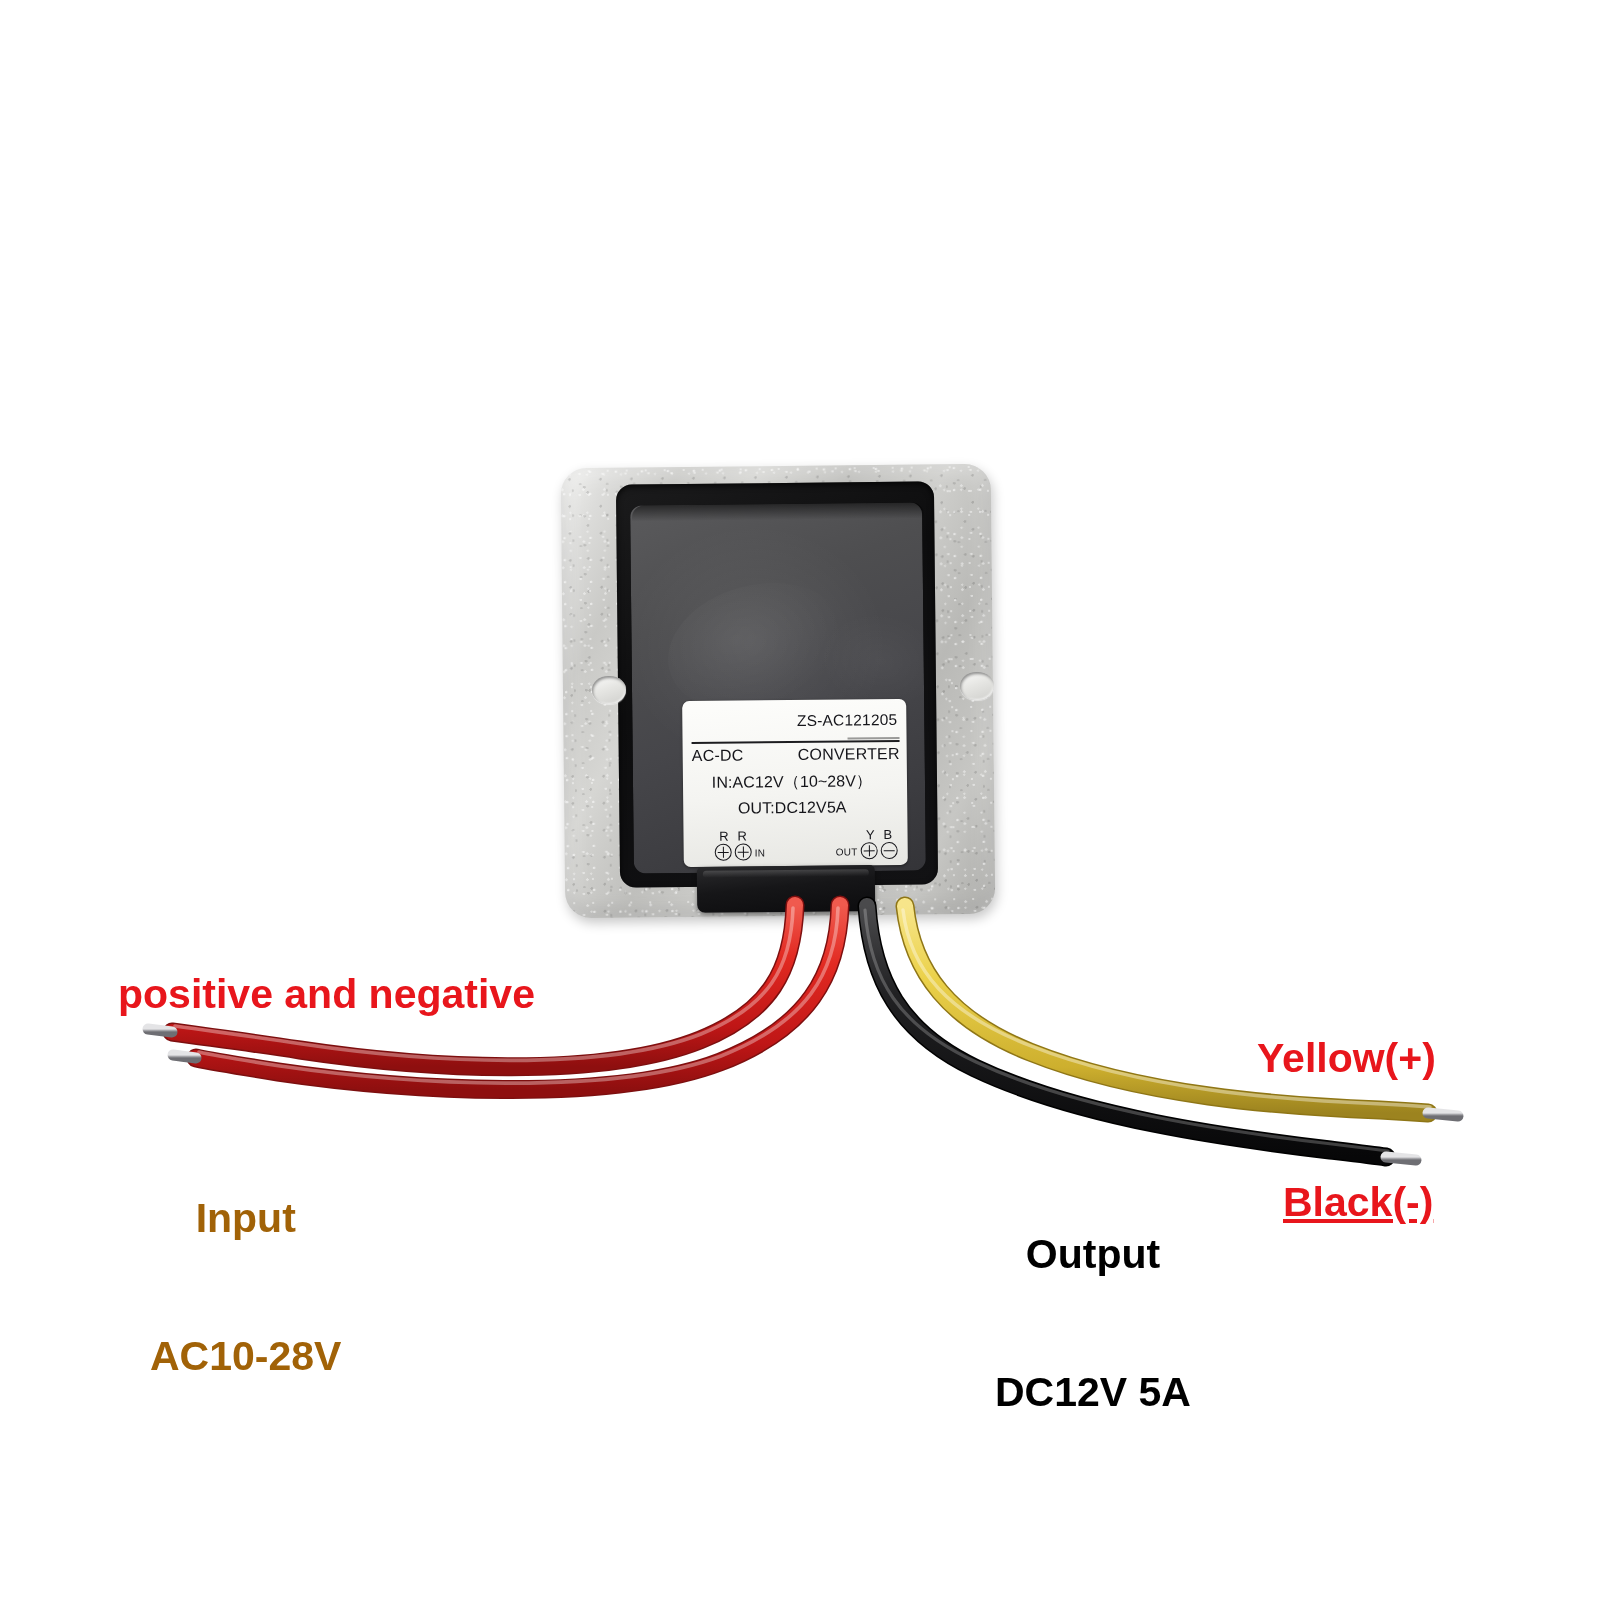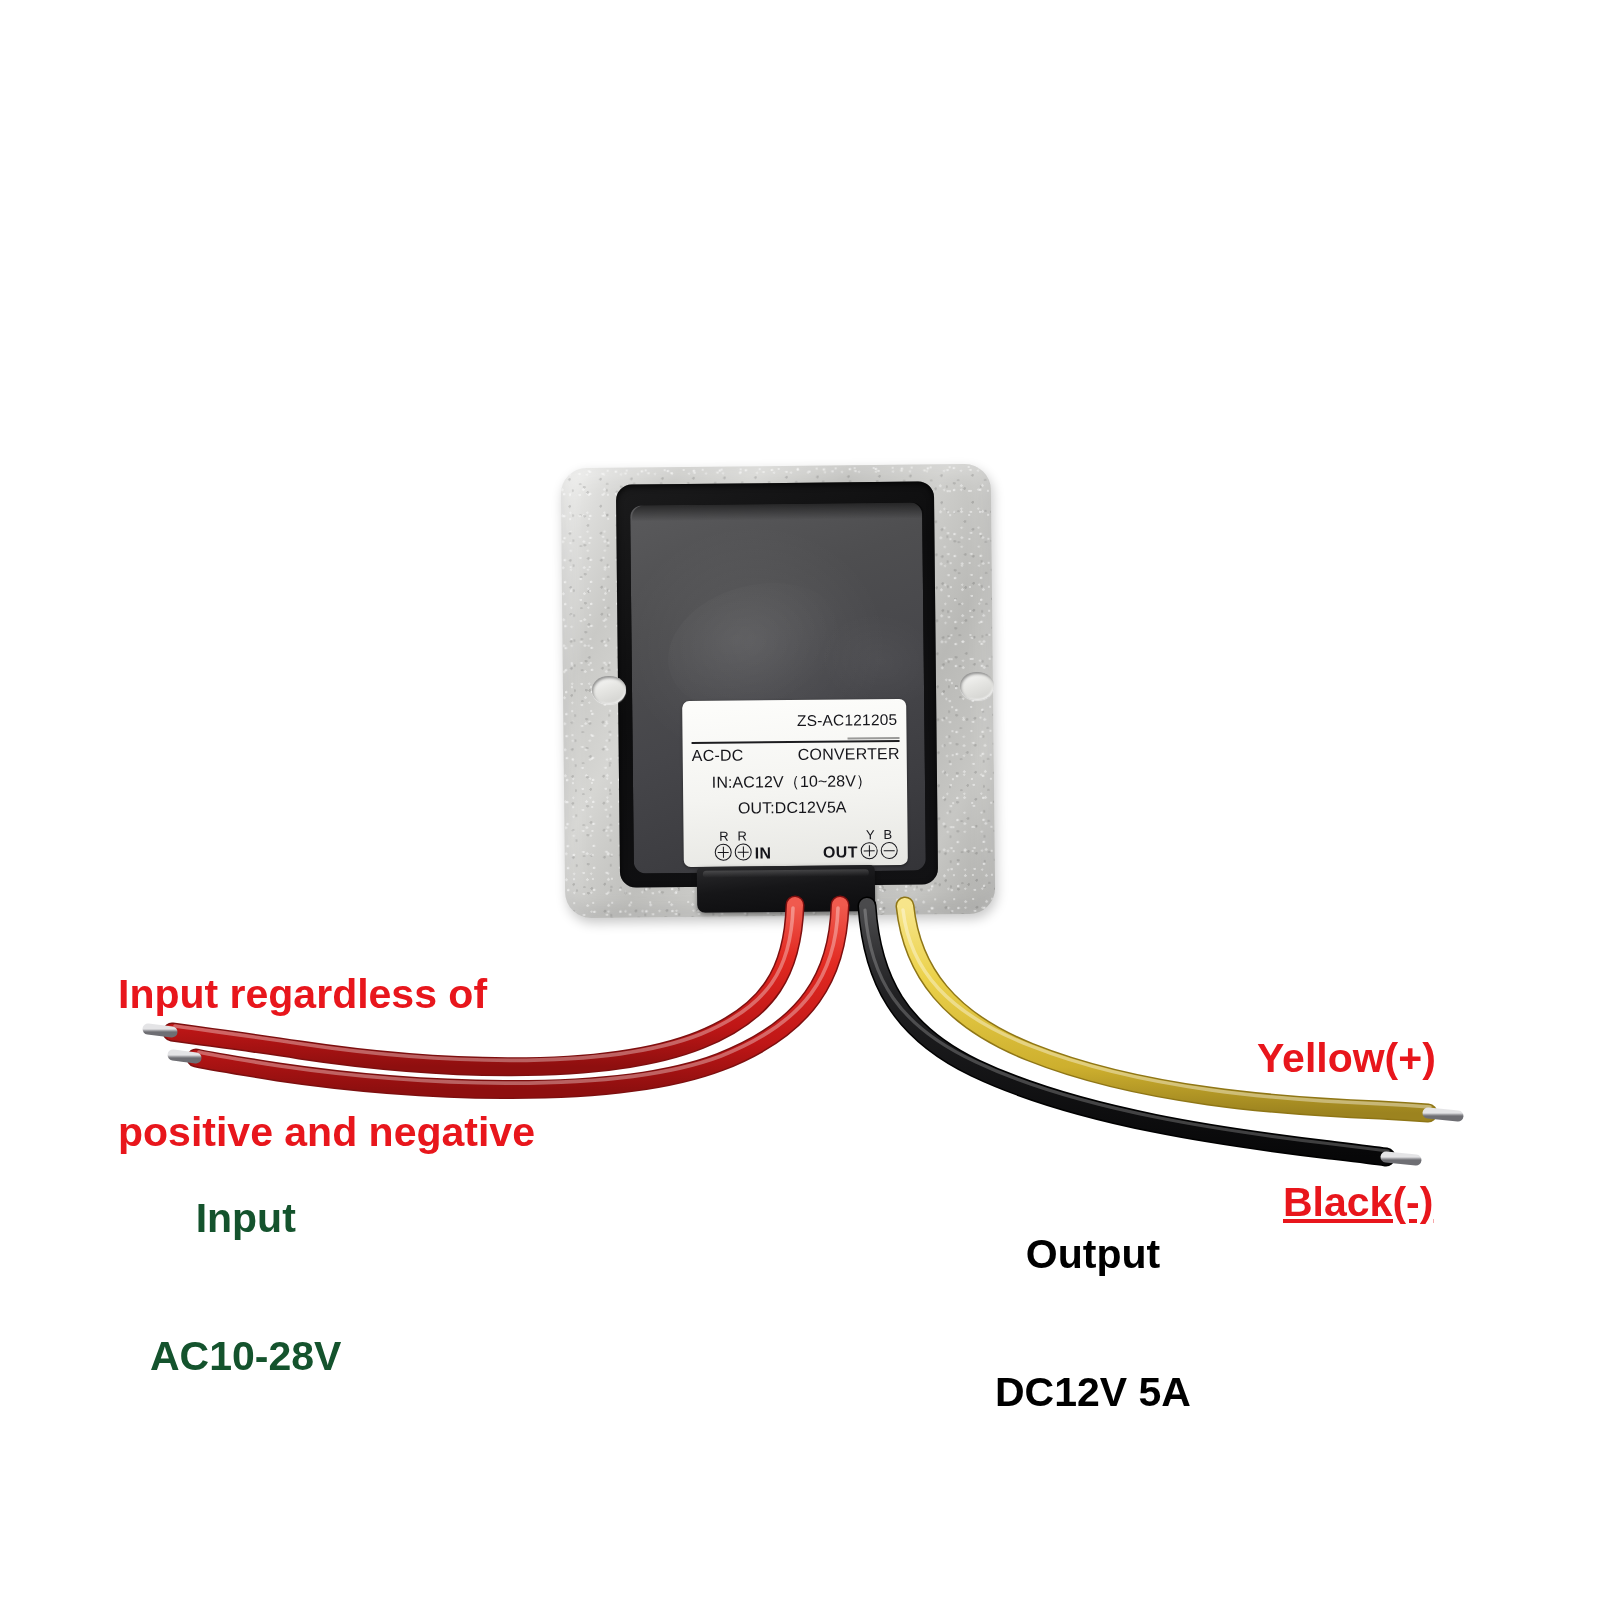--- a/index.html
+++ b/index.html
@@ -216,23 +216,23 @@
   }
   .sym::after {
     content:"";
     position:absolute; top: 50%; left: 2px;
     width: calc(100% - 4px); height: 1.6px;
     background: #15151a;
     transform: translateY(-50%);
   }
   .sym.minus::before { display: none; }
   .term-tag {
-    font-size: 16px;
+    font-size: 10px;
     line-height: 15px;
-    font-weight: 700;
+    font-weight: 400;
     letter-spacing: .3px;
     padding-bottom: 0px;
   }
 
   
   .strain-block {
     position: absolute;
     left: 697px; top: 866px;
     width: 178px; height: 46px;
     background: linear-gradient(175deg, #2a2a2c 0%, #161618 45%, #0c0c0e 100%);
@@ -402,25 +402,24 @@
         <path d="M 905 906 C 912 972, 950 1020, 1030 1052 C 1140 1096, 1280 1106, 1380 1110 C 1400 1111, 1415 1112, 1428 1113" fill="none" stroke="#8f7616" stroke-width="19" stroke-linecap="round"></path>
         <path d="M 905 906 C 912 972, 950 1020, 1030 1052 C 1140 1096, 1280 1106, 1380 1110 C 1400 1111, 1415 1112, 1428 1113" fill="none" stroke="url(#yelGrad)" stroke-width="16" stroke-linecap="round"></path>
         <path d="M 903 910 C 910 970, 948 1014, 1031 1046 C 1142 1090, 1282 1100, 1382 1104 C 1401 1105, 1416 1106, 1430 1107" fill="none" stroke="rgba(255,255,255,0.38)" stroke-width="3.4" stroke-linecap="round"></path>
         <path d="M 1428 1113 C 1438 1114, 1448 1115, 1458 1116" fill="none" stroke="url(#tinGrad)" stroke-width="11" stroke-linecap="round"></path>
       </g>
     </svg>
 
   </div>
 
   <div class="anno" id="anno-regardless" style="color: rgb(232, 22, 28);">
-    <span class="anno-l1">Input regardless of</span>
     <span class="anno-l2">positive and negative</span>
   </div>
 
-  <div class="anno" id="anno-input" style="color: #14532d;">
+  <div class="anno" id="anno-input" style="color: #a16207;">
     <span class="anno-l1">Input</span>
     <span class="anno-l2">AC10-28V</span>
   </div>
 
   <div class="anno" id="anno-output" style="color: #000000;">
     <span class="anno-l1">Output</span>
     <span class="anno-l2">DC12V 5A</span>
   </div>
 
   <div class="anno" id="anno-yellow" style="color: rgb(232, 22, 28); margin-top: 32px;">Yellow(+)</div>

